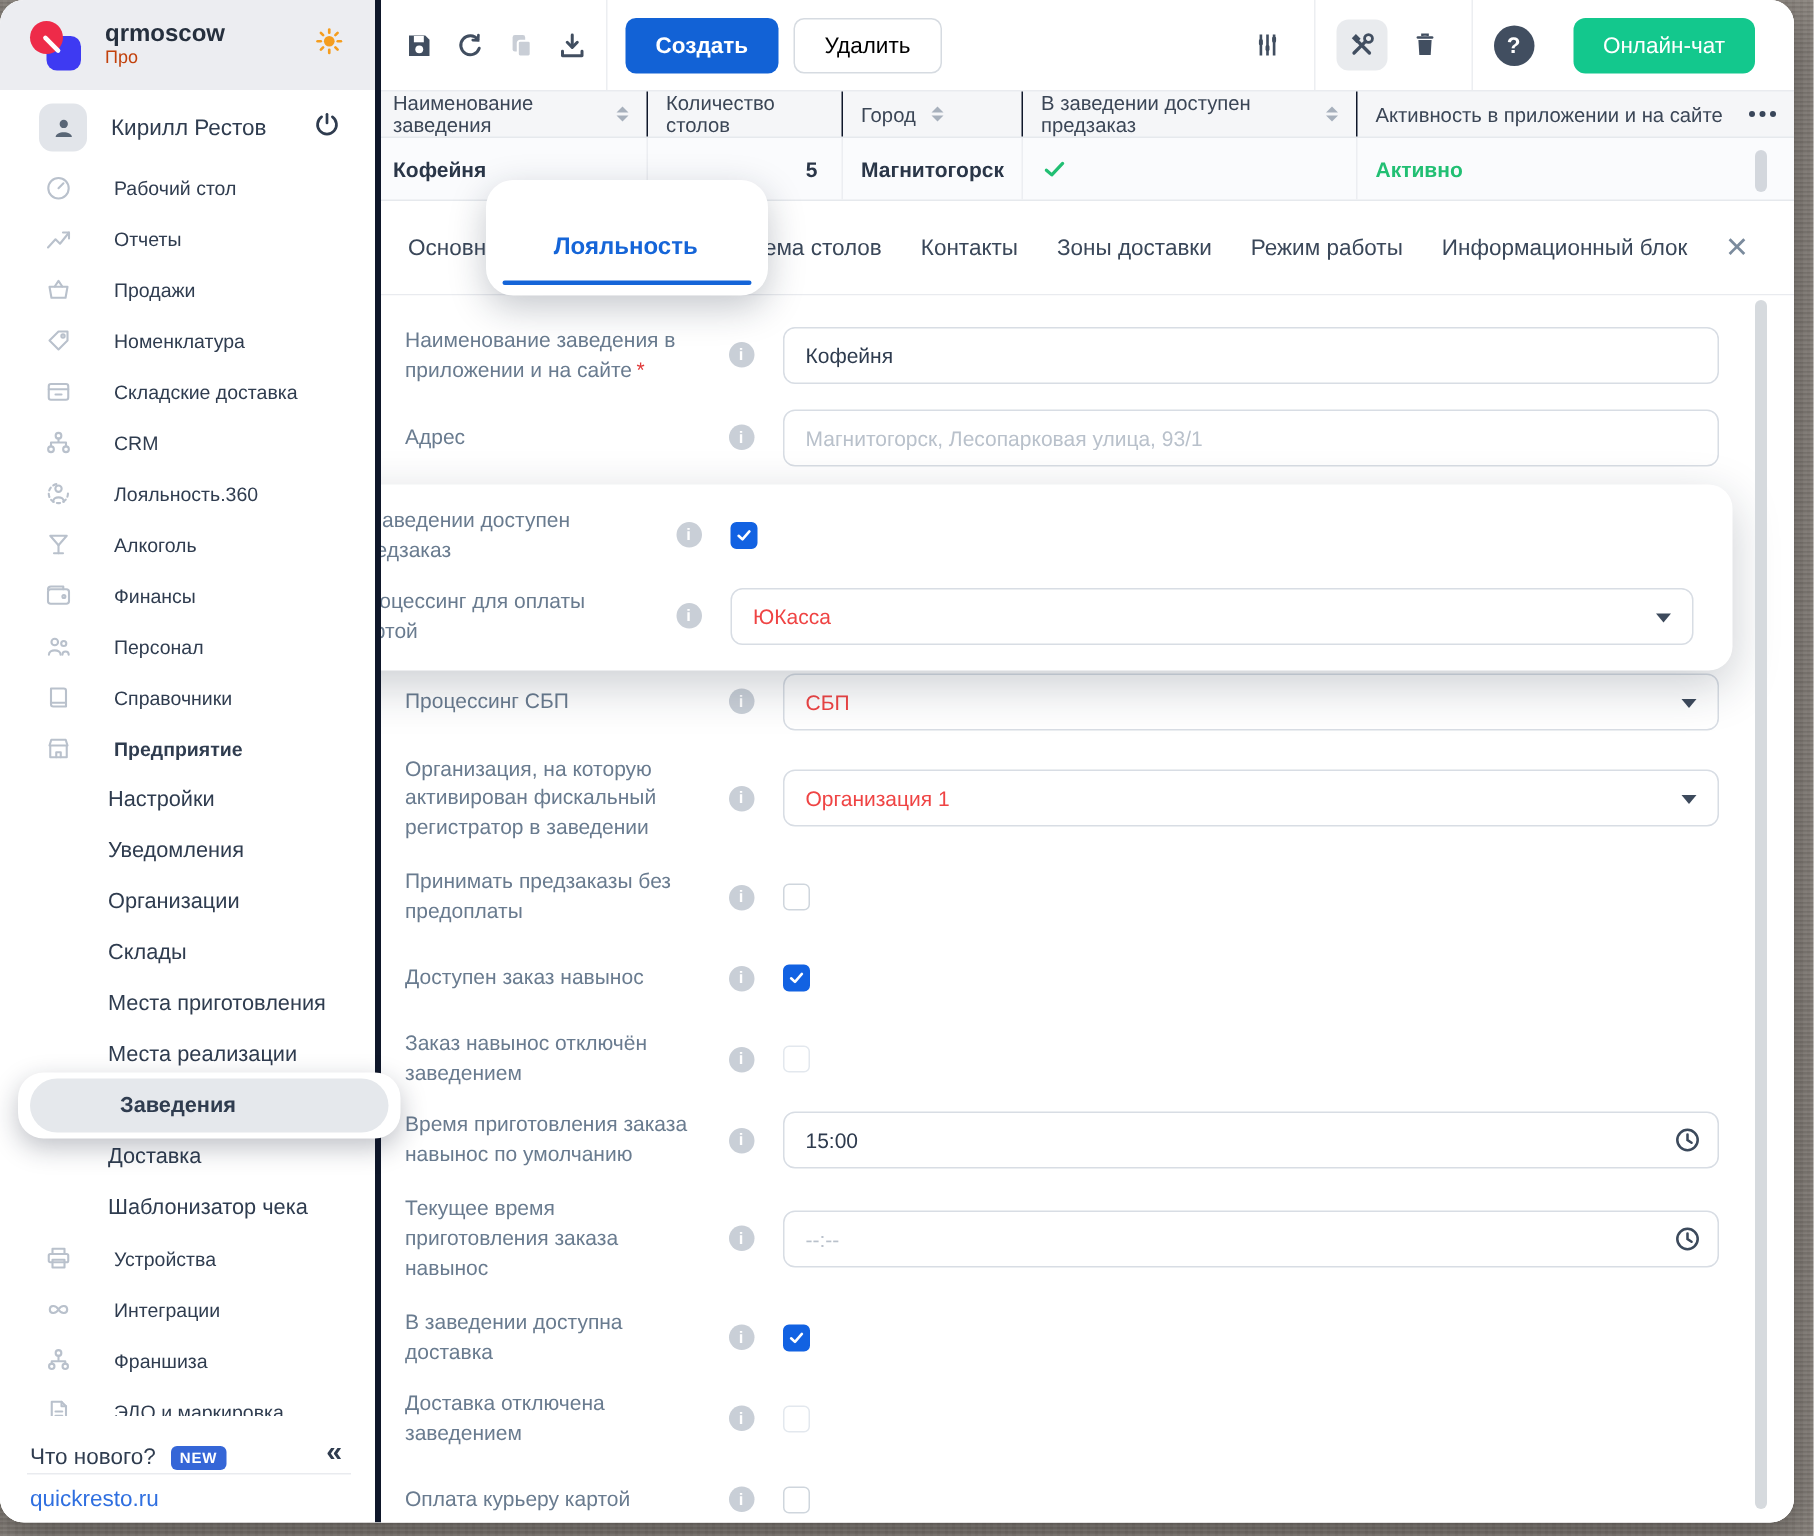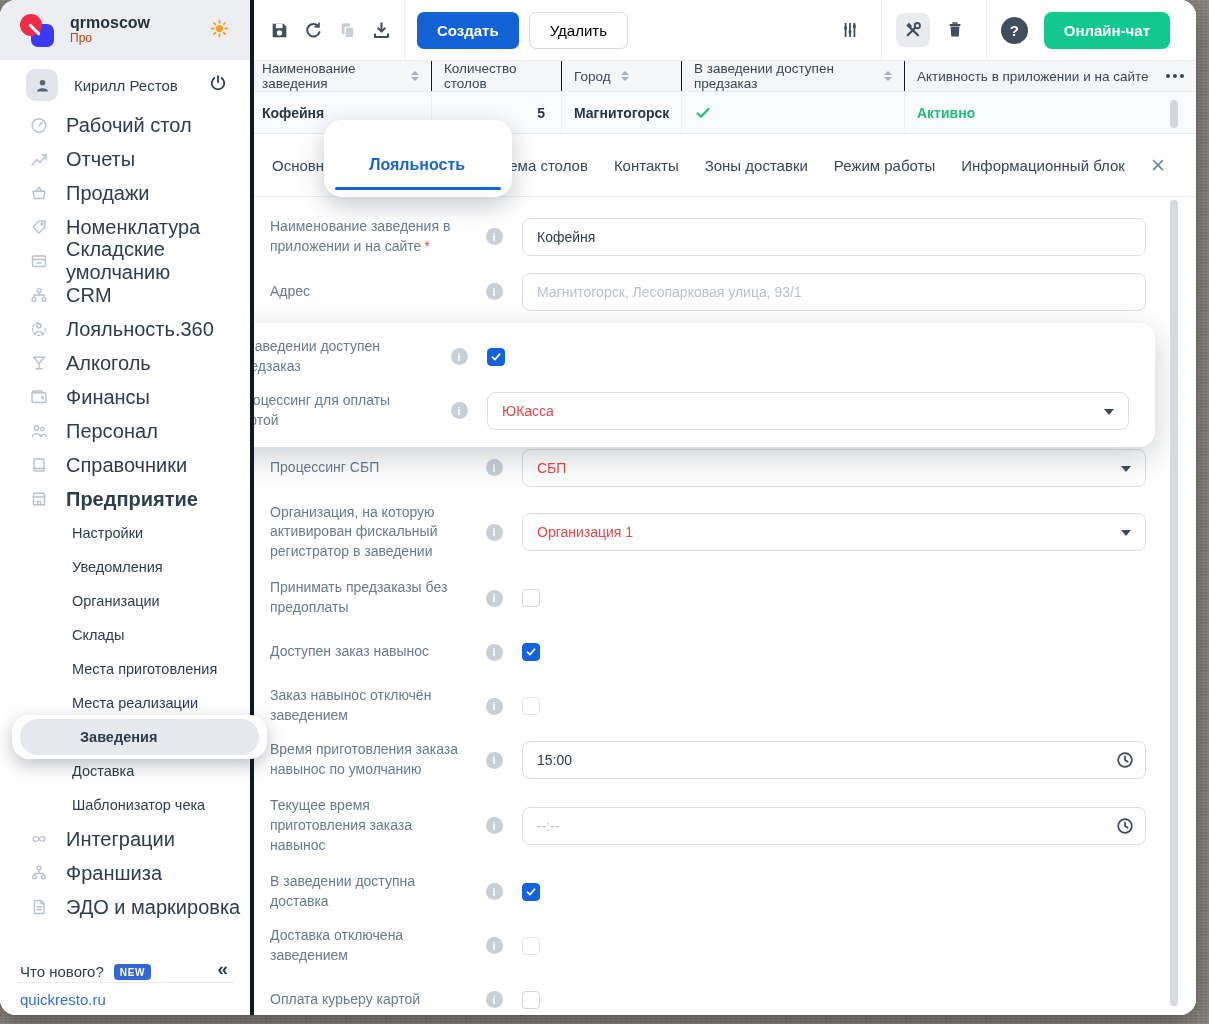--- a/index.html
+++ b/index.html
@@ -22,21 +22,21 @@
   .logo .sl{position:absolute;left:9px;top:17px;width:15px;height:3px;border-radius:2px;background:#fff;transform:rotate(45deg)}
   .brand{margin-left:14px;line-height:1.15}
   .brand .b1{font-size:16px;font-weight:bold;color:#26303e}
   .brand .b2{font-size:12px;color:#c2410c}
   .sunwrap{margin-left:auto}
   .sb-user{height:42px;display:flex;align-items:center;padding:0 22px 0 26px;margin-top:4px}
   .avatar{width:32px;height:32px;border-radius:9px;background:#e2e5ea;display:flex;align-items:center;justify-content:center}
   .uname{margin-left:16px;font-size:15px;color:#2f3c4f}
   .pwr{margin-left:auto}
   .menu{margin-top:2px}
-  .mi{height:34px;display:flex;align-items:center;padding-left:29px;gap:17px;font-size:20px;color:#2f3c4f;cursor:pointer}
+  .mi{height:34px;display:flex;align-items:center;padding-left:29px;gap:27px;font-size:13px;color:#2f3c4f;cursor:pointer}
   .mi svg{flex:0 0 20px;stroke:#b9c1cc;fill:none;stroke-width:1.4;stroke-linecap:round;stroke-linejoin:round}
   .mi.bold{font-weight:bold}
   .sub{height:34px;display:flex;align-items:center;padding-left:72px;font-size:14.5px;color:#2f3c4f;cursor:pointer;position:relative}
   .sub.active{font-weight:bold}
   .sub.active .spot{position:absolute;left:12px;right:-17px;top:-5px;bottom:-5px;background:#fff;border-radius:17px;box-shadow:0 6px 18px rgba(20,30,50,.28);z-index:1}
   .sub.active .pill{position:absolute;left:20px;right:-9px;top:-1px;bottom:-1px;background:#e5e8ec;border-radius:18px;z-index:2}
   .sub.active .lbl{position:relative;z-index:3;padding-left:8px}
   .sb-foot{position:absolute;left:0;right:0;bottom:0;background:#fff}
   .wn{height:36px;display:flex;align-items:flex-end;padding:0 22px 0 20px;font-size:15px;color:#2f3c4f}
   .newb{margin-left:10px;background:#3566d7;color:#fff;font-size:10px;font-weight:bold;letter-spacing:.6px;border-radius:4px;padding:3px 6px 2px}
@@ -48,21 +48,21 @@
   .main{position:absolute;left:250px;top:0;right:0;bottom:0;background:#fff;z-index:1}
   .toolbar{height:60px;display:flex;align-items:center;padding:0 26px 0 12px;box-sizing:border-box;background:#fff}
   .tb-ico{width:34px;height:34px;display:flex;align-items:center;justify-content:center;cursor:pointer;border-radius:8px}
   .tb-ico.boxed{background:#e9ebee}
   .vdiv{width:1px;height:60px;background:#eceef1;margin:0 6px}
   .btn{height:37px;border-radius:7px;display:flex;align-items:center;padding:0 20px;font-size:15px;cursor:pointer;box-sizing:border-box}
   .btn.primary{background:#1262d6;color:#fff;font-weight:bold;margin-left:6px}
   .btn.ghost{background:#fff;border:1px solid #d6dbe1;color:#000000;margin-left:10px}
   .rcluster{margin-left:auto;display:flex;align-items:center;gap:8px}
   .helpc{width:27px;height:27px;border-radius:50%;background:#414e60;color:#fff;font-size:15px;font-weight:bold;display:flex;align-items:center;justify-content:center;cursor:pointer}
-  .btn.chat{background:#13c88d;color:#fff;font-weight:bold;border-radius:8px;margin-left:8px}
+  .btn.chat{background:#13c88d;color:#fff;font-weight:normal;border-radius:8px;margin-left:18px}
 
   .thead{height:32px;background:#f5f6f8;border-top:1px solid #e9ebef;border-bottom:1px solid #e6e9ed;display:flex;font-size:13.5px;color:#3b4656;box-sizing:border-box}
   .th{display:flex;align-items:center;padding:0 12px;border-right:1px solid #0f172a;box-sizing:border-box}
   .th:last-child{border-right:none}
   .trow{height:42px;background:#fafbfd;border-bottom:1px solid #e6e9ed;display:flex;font-size:14px;font-weight:bold;color:#2a3648;box-sizing:border-box}
   .td{display:flex;align-items:center;padding:0 12px;border-right:1px solid #eceef2;box-sizing:border-box}
   .td:last-child{border-right:none}
   .c0{width:182px}.c1{width:130px}.c2{width:120px}.c3{width:223px}.c4{flex:1}
   .td.c1{justify-content:flex-end;padding-right:16px}
   .sorti{margin-left:auto;display:flex;flex-direction:column;gap:2px}
@@ -181,21 +181,21 @@
             <circle cx="13" cy="7" r="1.1"></circle>
           </svg>
           <span>Номенклатура</span>
         </div>
       <div class="mi">
           <svg width="20" height="20" viewBox="0 0 20 20">
             <rect x="3.5" y="5" width="13" height="10.5" rx="1.5"></rect>
             <path d="M3.5 8.5 H16.5"></path>
             <path d="M8 12 H12"></path>
           </svg>
-          <span>Складские умолчанию</span>
+          <span>Складские доставка</span>
         </div>
       <div class="mi">
           <svg width="20" height="20" viewBox="0 0 20 20">
             <circle cx="10" cy="5.5" r="1.9"></circle>
             <circle cx="5" cy="14.5" r="1.9"></circle>
             <circle cx="15" cy="14.5" r="1.9"></circle>
             <path d="M10 7.4 V10 M10 10 H5 V12.6 M10 10 H15 V12.6"></path>
           </svg>
           <span>CRM</span>
         </div>
@@ -271,20 +271,28 @@
           <span class="pill"></span>
           <span class="lbl">Заведения</span>
         </div>
       <div class="sub">
           <span>Доставка</span>
         </div>
       <div class="sub">
           <span>Шаблонизатор чека</span>
         </div>
 
+      <div class="mi">
+          <svg width="20" height="20" viewBox="0 0 20 20">
+            <rect x="6" y="3.5" width="8" height="3.5"></rect>
+            <rect x="3.5" y="7" width="13" height="5.5" rx="1"></rect>
+            <rect x="6" y="10.8" width="8" height="5.2"></rect>
+          </svg>
+          <span>Устройства</span>
+        </div>
       <div class="mi">
           <svg width="20" height="20" viewBox="0 0 20 20">
             <path d="M10 10 C8 6.6 4.2 7.1 4.2 10 C4.2 12.9 8 13.4 10 10 C12 6.6 15.8 7.1 15.8 10 C15.8 12.9 12 13.4 10 10 Z"></path>
           </svg>
           <span>Интеграции</span>
         </div>
       <div class="mi">
           <svg width="20" height="20" viewBox="0 0 20 20">
             <circle cx="10" cy="5" r="1.9"></circle>
             <path d="M10 6.9 V9.5 M5.5 12 V10.5 H14.5 V12"></path>

